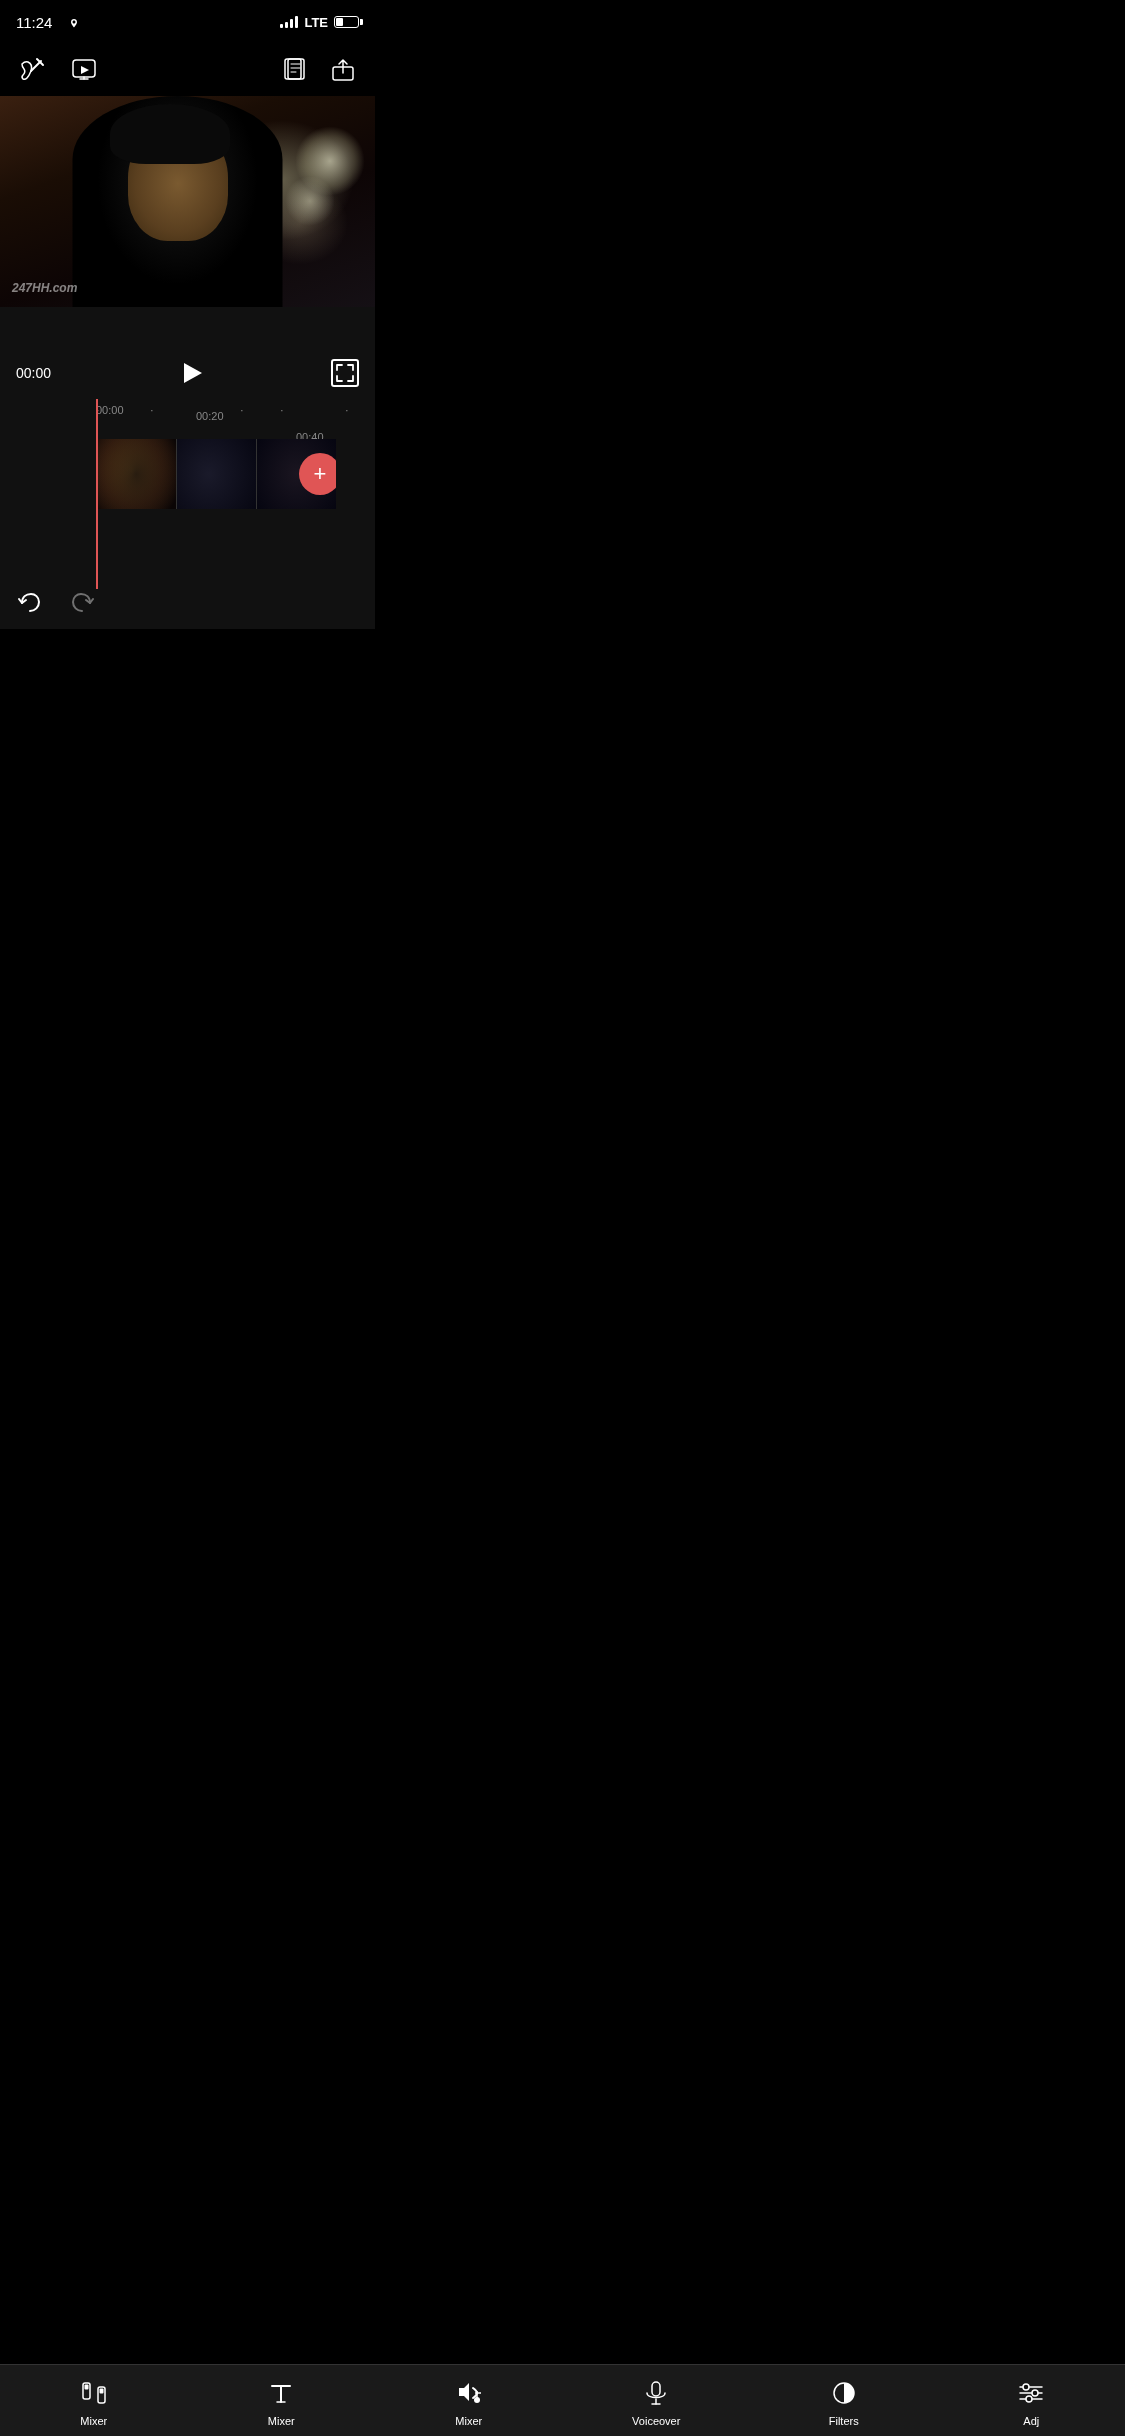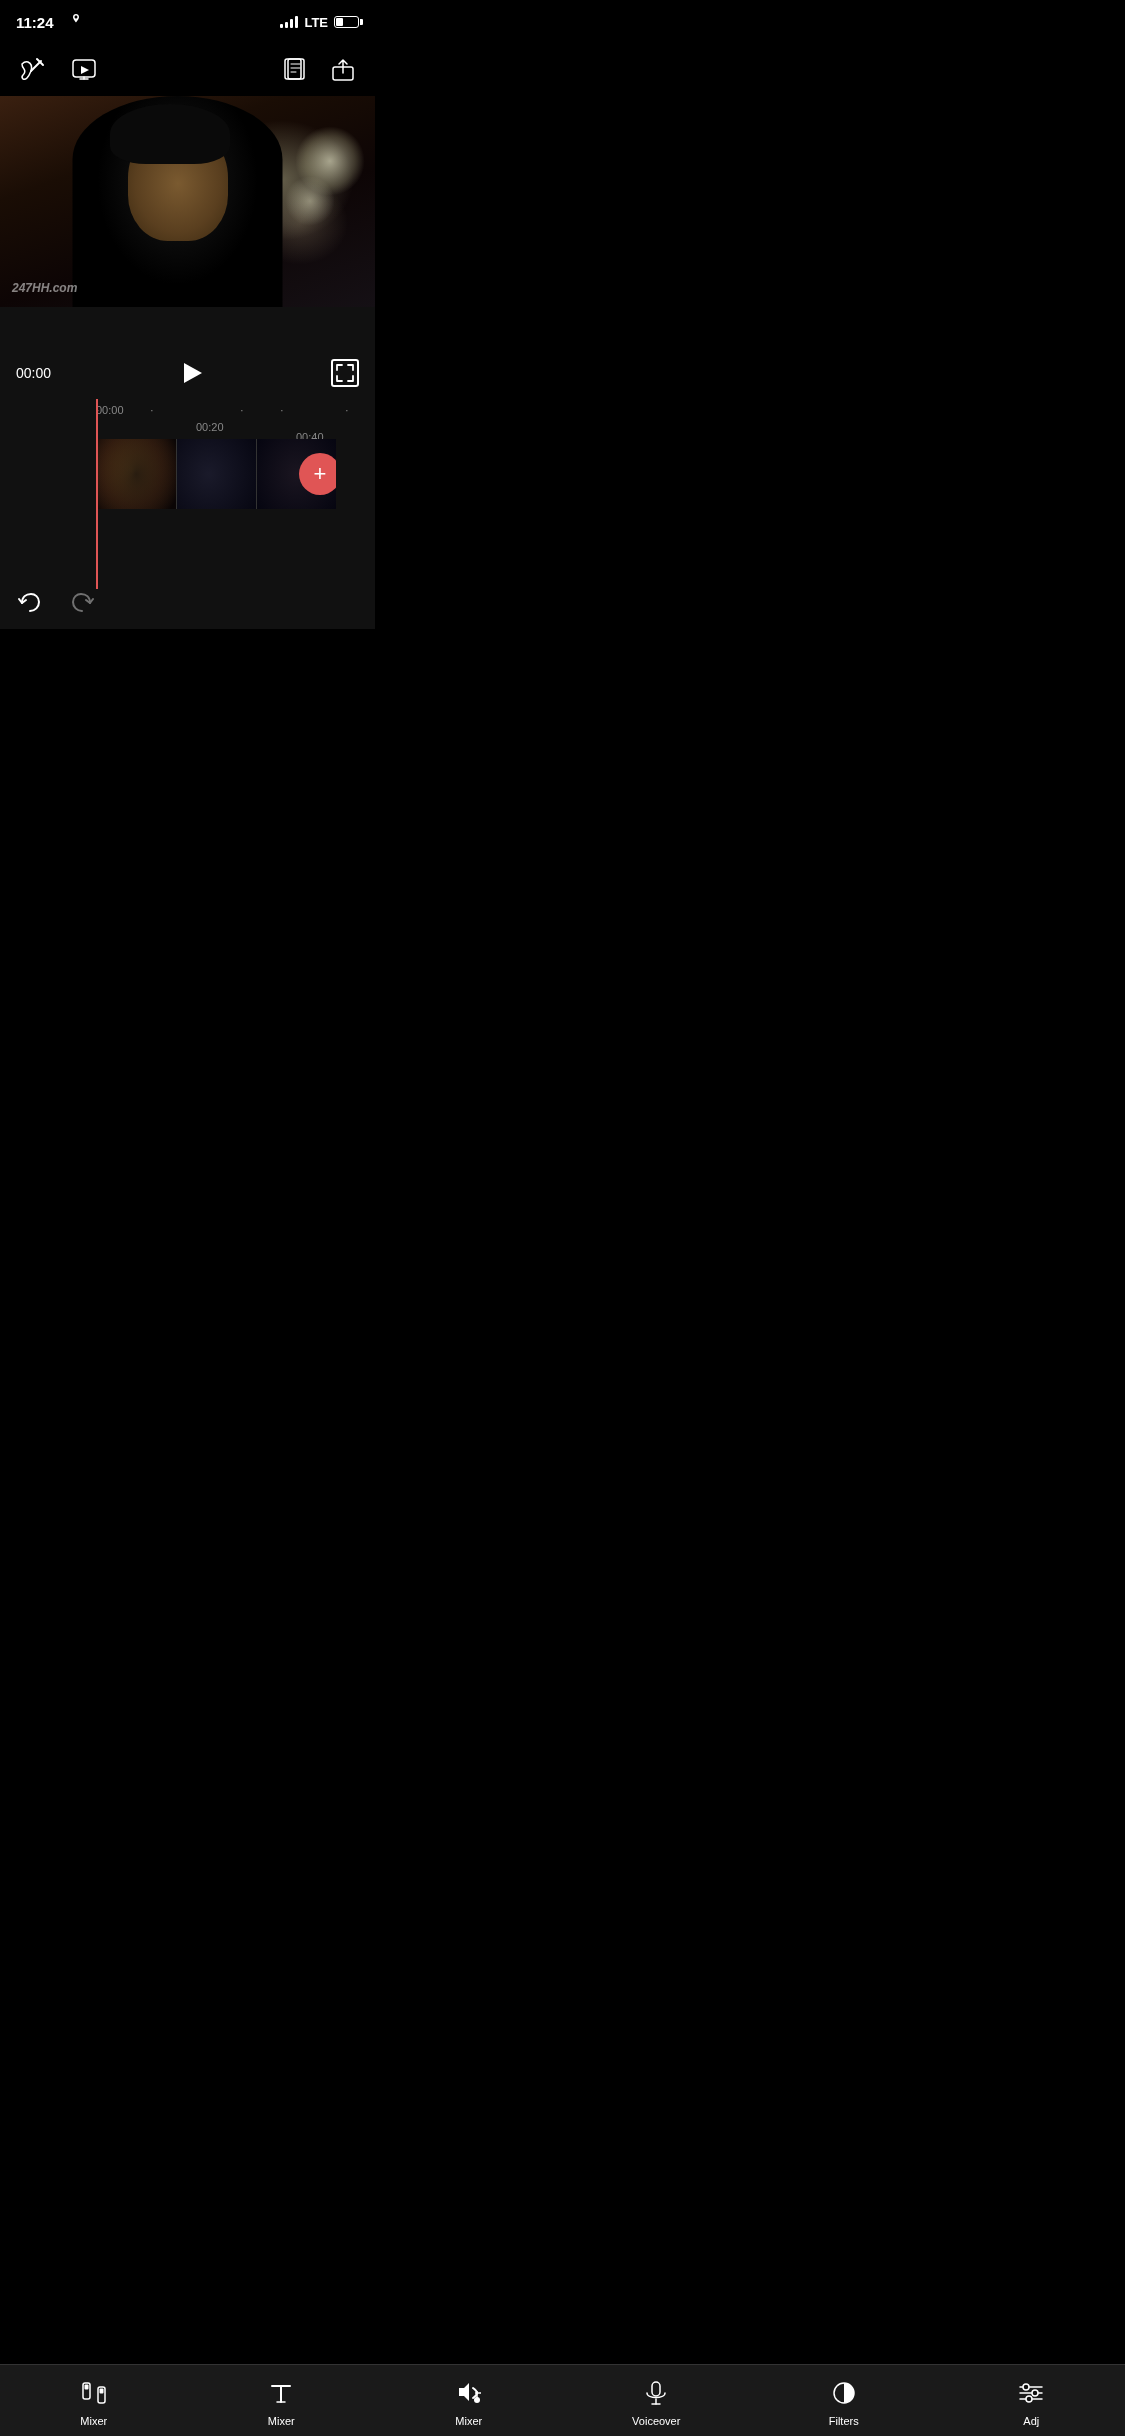--- a/index.html
+++ b/index.html
@@ -18,24 +18,24 @@
     .status-bar {
       height: 44px;
       display: flex;
       align-items: center;
       justify-content: space-between;
       padding: 0 16px;
       background: #000;
     }
     .status-time {
       font-size: 15px;
-      font-weight: 700;
-      color: #fff;
-      display: flex;
-      align-items: flex-start;
+      font-weight: 400;
+      color: #fff;
+      display: flex;
+      align-items: flex-end;
       gap: 16px;
     }
     .status-icons {
       display: flex;
       align-items: center;
       gap: 6px;
     }
     .signal-bars {
       display: flex;
       align-items: flex-end;
@@ -443,21 +443,21 @@
     </svg>
   </div>
 </div>
 
 <div class="timeline-area">
 
   <div style="position:relative;height:26px;background:#111;">
     <span class="ruler-mark" style="left:96px;top:5px;">00:00</span>
     <span class="ruler-mark" style="left:96px;top:5px;"> · </span>
     <span class="ruler-mark" style="left:150px;top:5px;">·</span>
-    <span class="ruler-mark" style="left:196px;top:22px;">00:20</span>
+    <span class="ruler-mark" style="left:196px;top:11px;">00:20</span>
     <span class="ruler-mark" style="left:240px;top:5px;">·</span>
     <span class="ruler-mark" style="left:280px;top:5px;">·</span>
     <span class="ruler-mark" style="left:296px;top:5px;margin-top:27px;">00:40</span>
     <span class="ruler-mark" style="left:345px;top:5px;">·</span>
   </div>
 
   <div style="position:absolute;left:96px;top:0;width:2px;height:190px;background:#e05555;z-index:10;"></div>
 
   <div class="video-clips-track">
 

